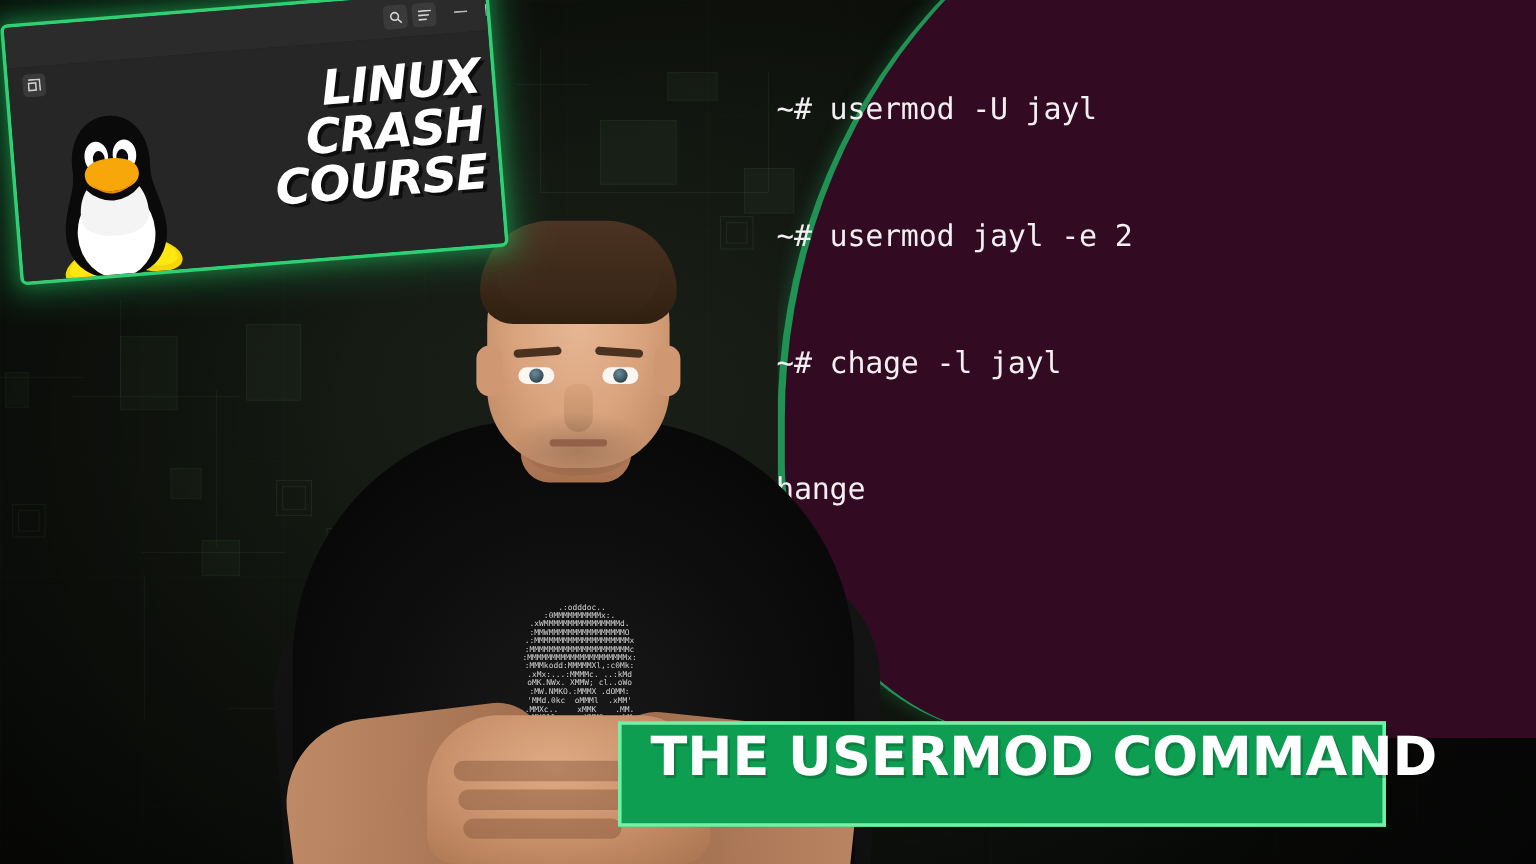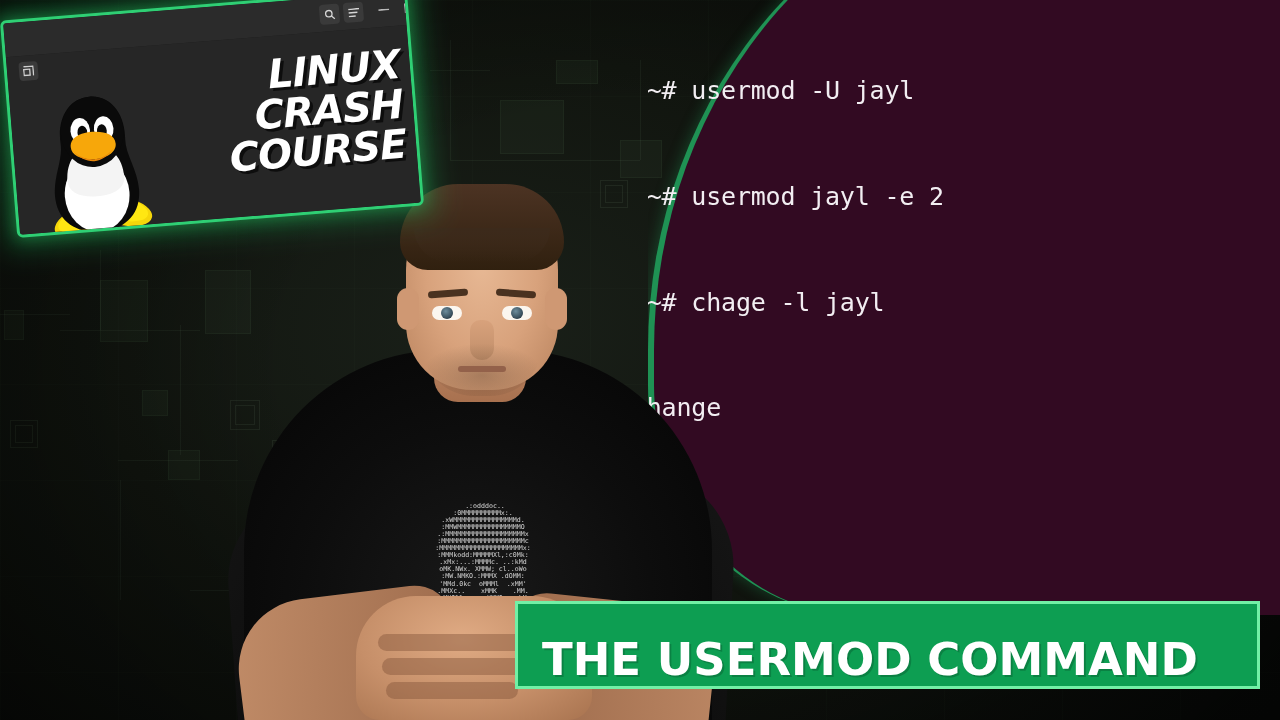--- a/index.html
+++ b/index.html
@@ -99,23 +99,23 @@
   .tb-btn.box{background:#3a3a3a;}
   .ov-body{position:absolute;left:0;top:34px;right:0;bottom:0;background:#262626;}
   .ov-title{position:absolute;right:10px;top:18px;width:232px;text-align:right;
     font-family:"DejaVu Sans",sans-serif;font-weight:bold;font-style:italic;
     color:#fff;font-size:40px;line-height:40px;letter-spacing:-1px;
     text-shadow:3px 3px 0 rgba(0,0,0,.65);}
   .ov-title span{display:block;}
   .tux{position:absolute;left:26px;top:38px;width:108px;height:152px;}
 
   
-  .banner{position:absolute;left:515px;top:601px;width:745px;height:88px;
+  .banner{position:absolute;left:515px;top:601px;width:640px;height:88px;
     background:#0d9e52;border:3px solid #72f0a6;box-sizing:border-box;
-    display:flex;align-items:flex-end;}
+    display:flex;align-items:flex-start;}
   .banner-text{font-family:"DejaVu Sans",sans-serif;font-weight:bold;color:#fff;
     font-size:45px;letter-spacing:0px;margin-left:24px;white-space:nowrap;
     text-shadow:2px 2px 0 rgba(0,0,0,.18);}
 </style>
 </head>
 <body>
 
 <div id="stage">
 
   <div class="bg-base"></div>

